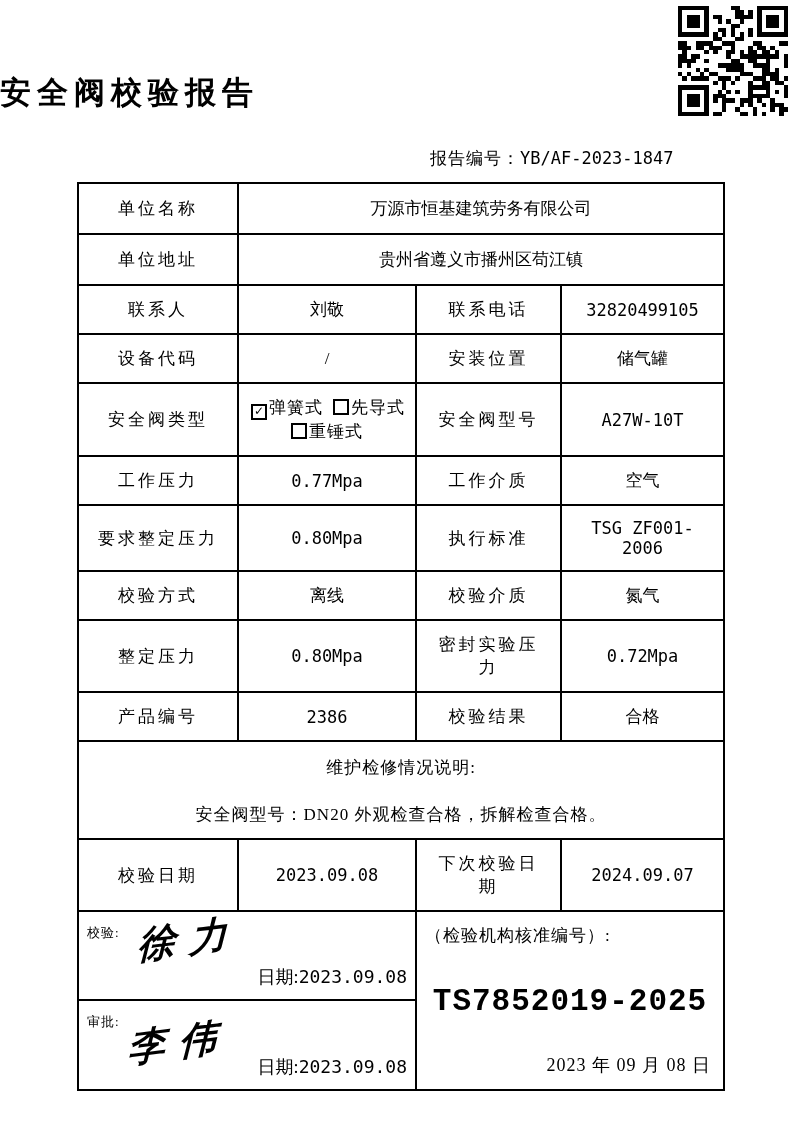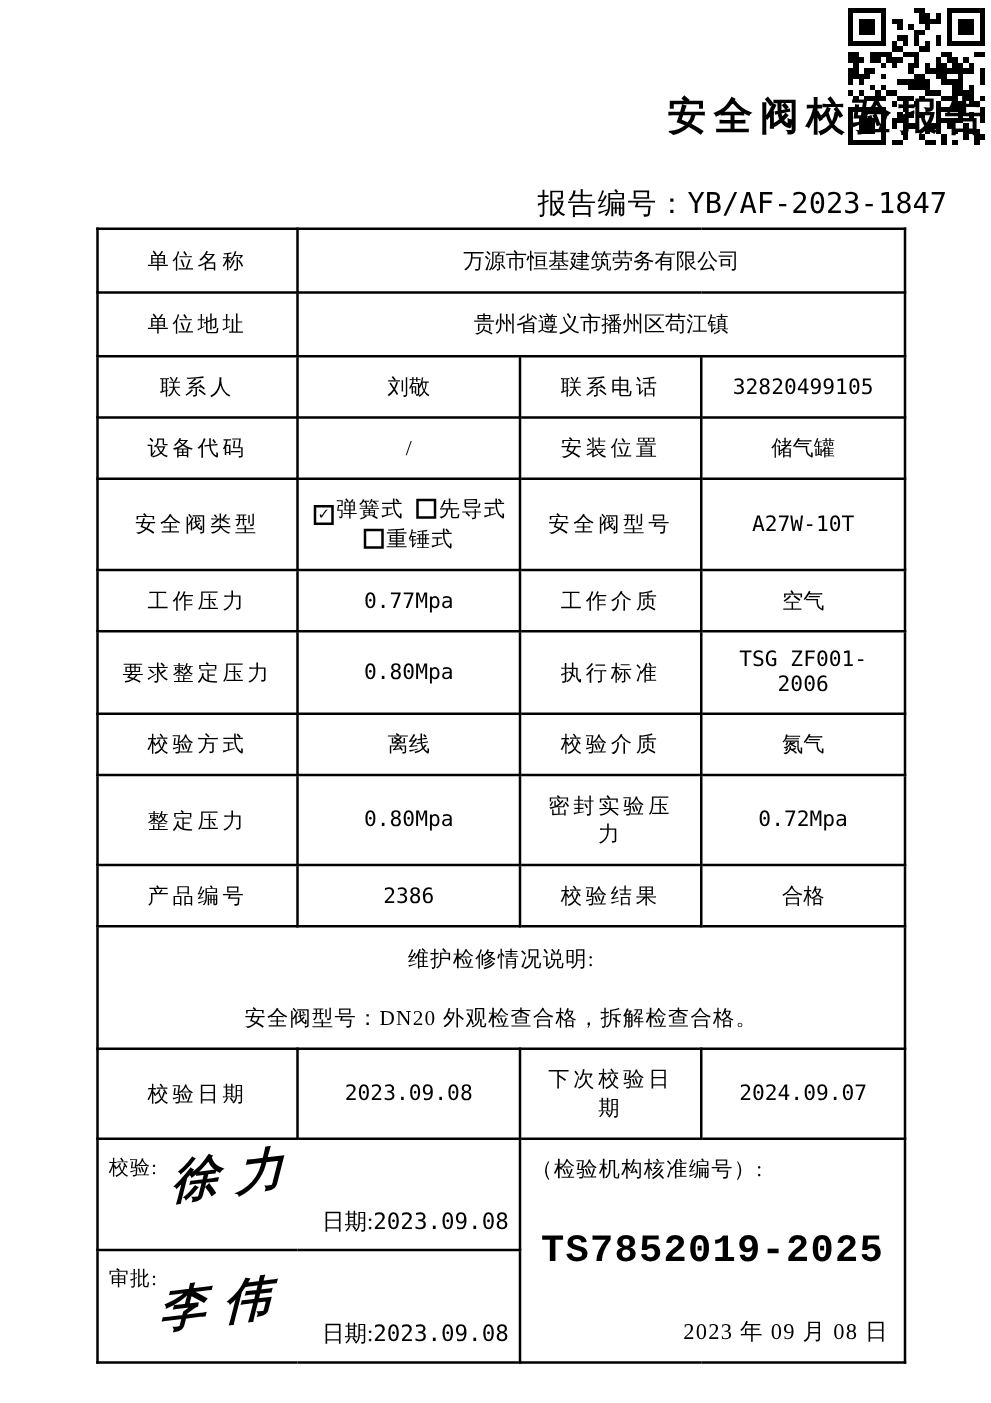--- a/index.html
+++ b/index.html
@@ -1,21 +1,21 @@
 <!DOCTYPE html>
 <html><head>
 <meta charset="utf-8">
 <style>
   html,body{margin:0;padding:0;background:#fff;}
   .page{position:relative;width:793px;height:1122px;background:#ffffff;
         font-family:"Liberation Serif","DejaVu Serif",serif;color:#000;overflow:hidden;}
 
-  .doc-title{position:absolute;top:72px;left:0;width:100%;text-align:right;
+  .doc-title{position:absolute;top:72px;left:0;width:100%;text-align:left;
              font-size:31px;font-weight:bold;letter-spacing:6px;}
-  .report-no{position:absolute;top:147px;left:430px;font-size:23px;letter-spacing:1px;}
+  .report-no{position:absolute;top:147px;left:430px;font-size:17px;letter-spacing:1px;}
   .num{font-family:"DejaVu Sans Mono",monospace;letter-spacing:0;}
 
   .qr{position:absolute;top:6px;right:5px;width:110px;height:110px;}
 
   table.report{position:absolute;left:77px;top:182px;width:646px;
                border-collapse:collapse;table-layout:fixed;}
   table.report td{border:2px solid #000;text-align:center;vertical-align:middle;
                   font-size:17px;padding:12px;overflow:hidden;}
   td.lbl{letter-spacing:3px;}
 
@@ -28,21 +28,21 @@
       vertical-align:-2px;font-family:"DejaVu Sans",sans-serif;letter-spacing:0;font-weight:bold;}
   .vt-gap{display:inline-block;width:10px;}
 
   
   td.maint{text-align:left;vertical-align:top;padding:10px 8px;margin-left:11px;}
   .maint-title{margin:2px 0 0 0;letter-spacing:1px;}
   .maint-detail{margin:24px 0 0 0;letter-spacing:1px;}
 
   
   td.sig{position:relative;text-align:left;}
-  .sig-label{position:absolute;top:12px;left:8px;font-size:16px;letter-spacing:1px;}
+  .sig-label{position:absolute;top:12px;left:8px;font-size:13px;letter-spacing:1px;}
   .sig-name{position:absolute;left:58px;top:2px;font-size:38px;font-style:italic;
             transform:rotate(-7deg) skewX(-8deg);letter-spacing:14px;white-space:nowrap;
             font-weight:bold;}
   .sig-name2{top:16px;left:48px;}
   .sig-date{position:absolute;right:8px;bottom:10px;font-size:18px;letter-spacing:0;}
 
   td.agency{position:relative;}
   .agency-label{position:absolute;top:12px;left:8px;font-size:17px;letter-spacing:1px;}
   .agency-no{position:absolute;top:72px;left:0;width:100%;text-align:center;
              font-size:31px;font-weight:bold;font-family:Liberation Mono, monospace;

